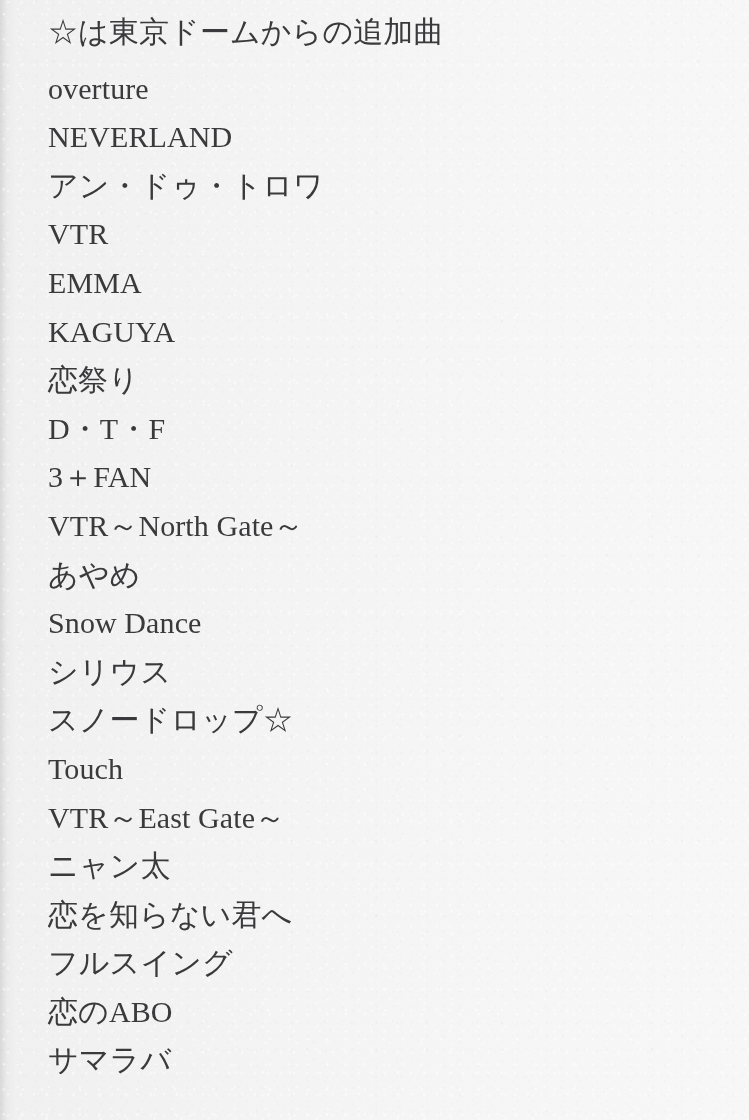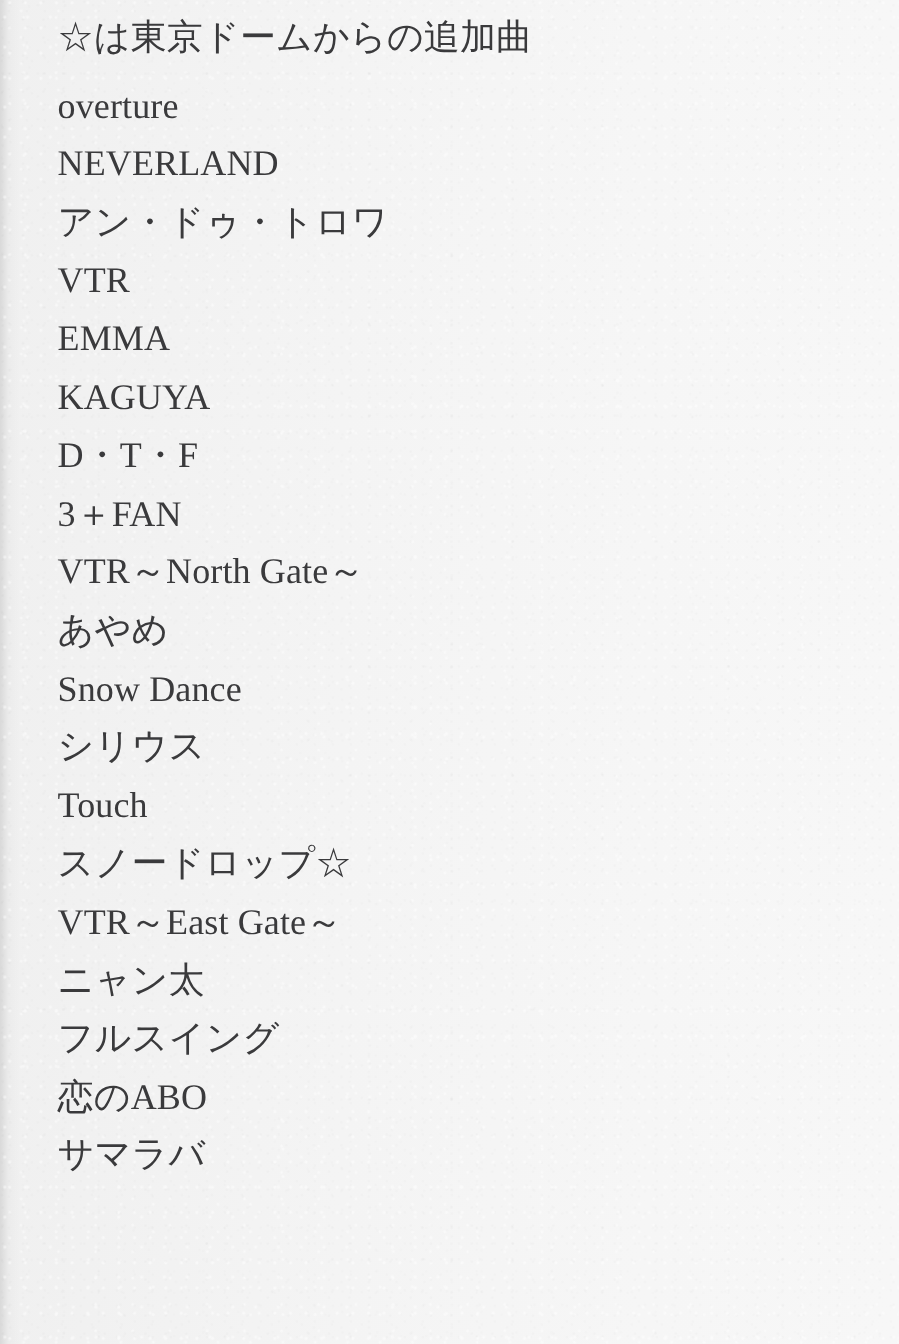--- a/index.html
+++ b/index.html
@@ -87,28 +87,30 @@
   <div id="grain"></div>
 
   <div id="setlist">
       <div class="line">☆は東京ドームからの追加曲</div>
       <div class="line">overture</div>
       <div class="line">NEVERLAND</div>
       <div class="line">アン・ドゥ・トロワ</div>
       <div class="line">VTR</div>
       <div class="line">EMMA</div>
       <div class="line">KAGUYA</div>
+      <div class="line">恋祭り</div>
       <div class="line">D・T・F</div>
       <div class="line">3＋FAN</div>
       <div class="line">VTR～North Gate～</div>
       <div class="line">あやめ</div>
       <div class="line">Snow Dance</div>
       <div class="line">シリウス</div>
+      <div class="line">スノードロップ☆</div>
       <div class="line">Touch</div>
-      <div class="line">スノードロップ☆</div>
       <div class="line">VTR～East Gate～</div>
       <div class="line">ニャン太</div>
+      <div class="line">恋を知らない君へ</div>
       <div class="line">フルスイング</div>
       <div class="line">恋のABO</div>
       <div class="line">サマラバ</div>
     </div>
 
 </div>
 
 </body></html>

